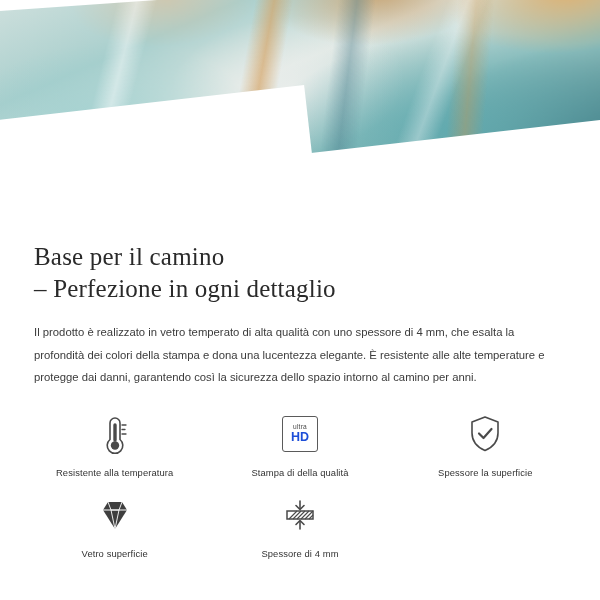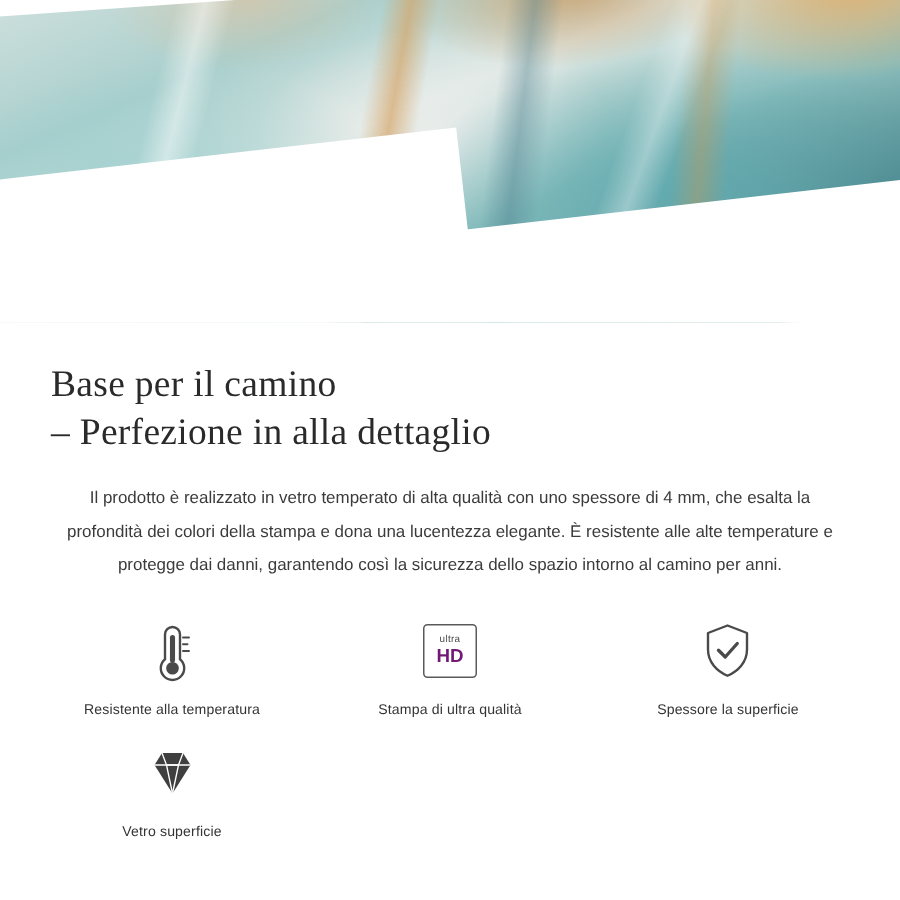--- a/index.html
+++ b/index.html
@@ -125,21 +125,20 @@
     margin: 14px 0 0 0;
     letter-spacing: 0.2px;
   }
   h1.title .line2 { display: block; }
   p.desc {
     margin: 16px 0 0 0;
     font-size: 11.3px;
     line-height: 2.0;
     color: #3b3b3b;
     max-width: 545px;
-    text-align: center;
   }
 
   
   .features {
     margin-top: 22px;
     padding: 0 22px;
     display: grid;
     grid-template-columns: repeat(3, 1fr);
     row-gap: 14px;
   }
@@ -176,21 +175,21 @@
     line-height: 1;
   }
   .ultrahd-box .u1 {
     font-size: 6.6px;
     color: #4a4a4a;
     letter-spacing: 0.2px;
   }
   .ultrahd-box .u2 {
     font-size: 12.5px;
     font-weight: bold;
-    color: #701a75;
+    color: #1d4ed8;
     margin-top: 1px;
   }
 </style>
 </head>
 <body>
 
 <div class="page">
 
   <div class="hero">
     <div class="hero-art"></div>
@@ -200,21 +199,21 @@
     <div class="hero-mask-left"></div>
     <div class="hero-mask-bottom"></div>
     <span class="sparkle s1">✦</span>
     <span class="sparkle s2">✦</span>
     <span class="sparkle s3">✦</span>
   </div>
 
   <div class="content">
     <h1 class="title">
       <span>Base per il camino</span>
-      <span class="line2">– Perfezione in alla dettaglio</span>
+      <span class="line2">– Perfezione in ogni dettaglio</span>
     </h1>
     <p class="desc">Il prodotto è realizzato in vetro temperato di alta qualità con uno spessore di 4 mm, che esalta la profondità dei colori della stampa e dona una lucentezza elegante. È resistente alle alte temperature e protegge dai danni, garantendo così la sicurezza dello spazio intorno al camino per anni.</p>
   </div>
 
   <div class="features">
 
     <div class="feature">
       <div class="feature-icon">
         <svg width="40" height="44" viewBox="0 0 40 44">
           <path d="M20 6 a5 5 0 0 1 5 5 v16.5 a7.8 7.8 0 1 1 -10 0 V11 a5 5 0 0 1 5 -5 z" fill="none" stroke="#4a4a4a" stroke-width="1.6"></path>
@@ -226,21 +225,21 @@
       <div class="feature-label">Resistente alla temperatura</div>
     </div>
 
     <div class="feature">
       <div class="feature-icon">
         <div class="ultrahd-box">
           <span class="u1">ultra</span>
           <span class="u2">HD</span>
         </div>
       </div>
-      <div class="feature-label">Stampa di ultra qualità</div>
+      <div class="feature-label">Stampa di della qualità</div>
     </div>
 
     <div class="feature">
       <div class="feature-icon">
         <svg width="40" height="44" viewBox="0 0 40 44">
           <path d="M20 5 L33 10 v11 c0 8.5 -6 14.5 -13 17.5 C13 35.5 7 29.5 7 21 V10 z" fill="none" stroke="#4a4a4a" stroke-width="1.6" stroke-linejoin="round"></path>
           <path d="M14 21.5 l4.5 4.5 L26.5 17" fill="none" stroke="#4a4a4a" stroke-width="2.2" stroke-linecap="round" stroke-linejoin="round"></path>
         </svg>
       </div>
       <div class="feature-label">Spessore la superficie</div>
@@ -254,15 +253,28 @@
           <path d="M8 17 h24" stroke="#ffffff" stroke-width="1"></path>
           <path d="M13 9 L16 17 L20 36" stroke="#ffffff" stroke-width="0.9" fill="none"></path>
           <path d="M27 9 L24 17 L20 36" stroke="#ffffff" stroke-width="0.9" fill="none"></path>
           <path d="M16 17 h8" stroke="#ffffff" stroke-width="0.9"></path>
         </svg>
       </div>
       <div class="feature-label">Vetro superficie</div>
     </div>
 
 
+    <div class="feature">
+      <div class="feature-icon">
+        <svg width="44" height="44" viewBox="0 0 44 44">
+          <path d="M22 8 v7" stroke="#4a4a4a" stroke-width="1.6" stroke-linecap="round"></path>
+          <path d="M18 12.5 L22 16.5 L26 12.5" fill="none" stroke="#4a4a4a" stroke-width="1.6" stroke-linecap="round" stroke-linejoin="round"></path>
+          <rect x="9" y="18" width="26" height="8" fill="none" stroke="#4a4a4a" stroke-width="1.5"></rect>
+          <path d="M11 26 L19 18 M15 26 L23 18 M19 26 L27 18 M23 26 L31 18 M27 26 L35 18 M31 26 L35 22" stroke="#4a4a4a" stroke-width="1.1"></path>
+          <path d="M18 31.5 L22 27.5 L26 31.5" fill="none" stroke="#4a4a4a" stroke-width="1.6" stroke-linecap="round" stroke-linejoin="round"></path>
+          <path d="M22 29 v7" stroke="#4a4a4a" stroke-width="1.6" stroke-linecap="round"></path>
+        </svg>
+      </div>
+      <div class="feature-label">Spessore di 4 mm</div>
+    </div>
 
   </div>
 </div>
 
 </body></html>

